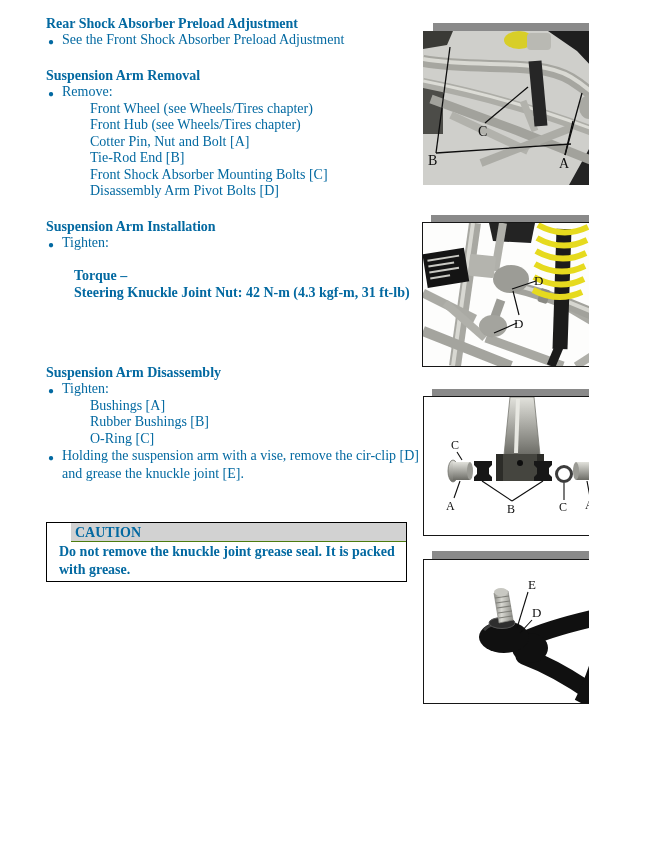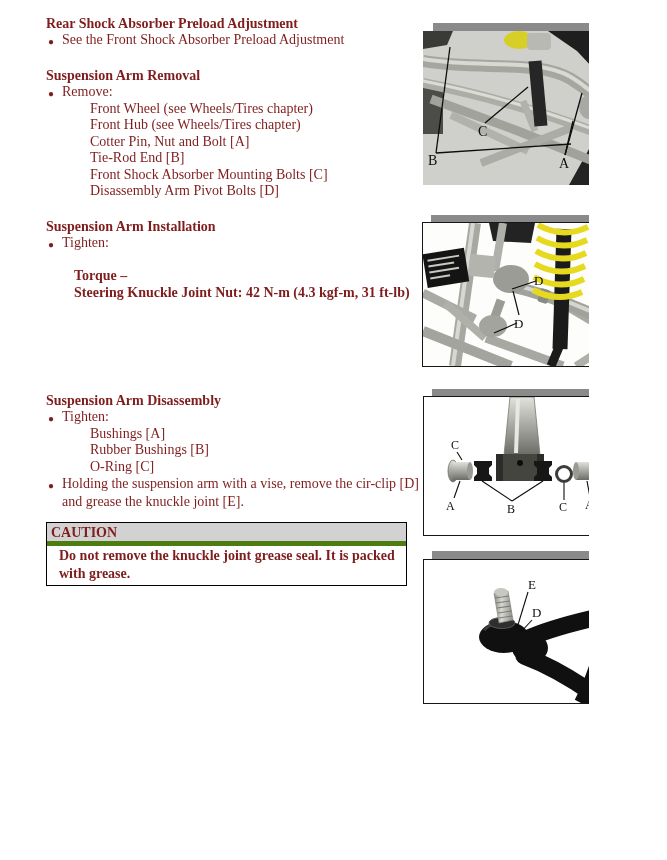--- a/index.html
+++ b/index.html
@@ -1,28 +1,28 @@
 <!DOCTYPE html>
 <html><head>
 <meta charset="utf-8">
 <title>Document</title>
 <style>
   html,body{margin:0;padding:0;background:#fff;}
   .page{position:relative;width:589px;height:860px;background:#ffffff;overflow:hidden;
-        font-family:"Liberation Serif","DejaVu Serif",serif;color:#7f1d1d;text-decoration:underline;}
+        font-family:"Liberation Serif","DejaVu Serif",serif;color:#0369a1;text-decoration:underline;}
   .textcol{position:absolute;left:46px;top:0;width:364px;}
   .sec{position:absolute;left:0;width:100%;}
   .hd{font-size:14px;font-weight:bold;margin:0;line-height:17px;}
   .bl{position:relative;padding-left:16px;font-size:14px;line-height:16.5px;}
   .bl .dot{position:absolute;left:2px;top:2px;font-size:10px;}
   .subitems{margin-left:44px;font-size:14px;line-height:16.5px;}
   .torqueblock{font-weight:bold;font-size:14px;line-height:16.5px;margin-left:28px;}
   .caution{position:absolute;left:0;top:522px;width:359px;border:1px solid #000;background:#fff;}
-  .caution-hd{background:#d2d2d2;border-bottom:5px solid #4d7c0f;font-weight:bold;font-size:14px;
-              line-height:17px;padding:1px 4px 0 4px;}
+  .caution-hd{background:#d2d2d2;border-bottom:1px solid #4d7c0f;font-weight:bold;font-size:14px;
+              line-height:17px;padding:1px 4px 0 4px;margin-left:24px;}
   .caution-bd{font-weight:bold;font-size:14px;line-height:17.5px;padding:1px 4px 3px 4px;margin-left:8px;}
   .shadow{position:absolute;background:#8a8a8a;z-index:1;}
   .fig{position:absolute;z-index:2;margin:0;padding:0;background:#fff;}
   .fig.bordered{border:1px solid #161616;}
   .fig svg{display:block;}
   svg text{font-family:"Liberation Serif","DejaVu Serif",serif;fill:#0d0d0d;}
   .lblline{stroke:#0d0d0d;stroke-width:1.3;fill:none;}
   .thin{stroke-width:1.1;}
 </style>
 </head>
@@ -78,21 +78,21 @@
         <span class="dot">●</span>
         <span>Tighten:</span>
       </div>
     </section>
 
     <section class="sec torqueblock" style="top:268px">
       <div>Torque –</div>
       <div>Steering Knuckle Joint Nut: 42 N-m (4.3 kgf-m, 31 ft-lb)</div>
     </section>
 
-    <section class="sec" style="top:392px">
+    <section class="sec" style="top:364px">
       <h3 class="hd">Suspension Arm Disassembly</h3>
       <div class="bl">
         <span class="dot">●</span>
         <span>Tighten:</span>
       </div>
       <div class="subitems">
         <div>Bushings [A]</div>
         <div>Rubber Bushings [B]</div>
         <div>O-Ring [C]</div>
       </div>

